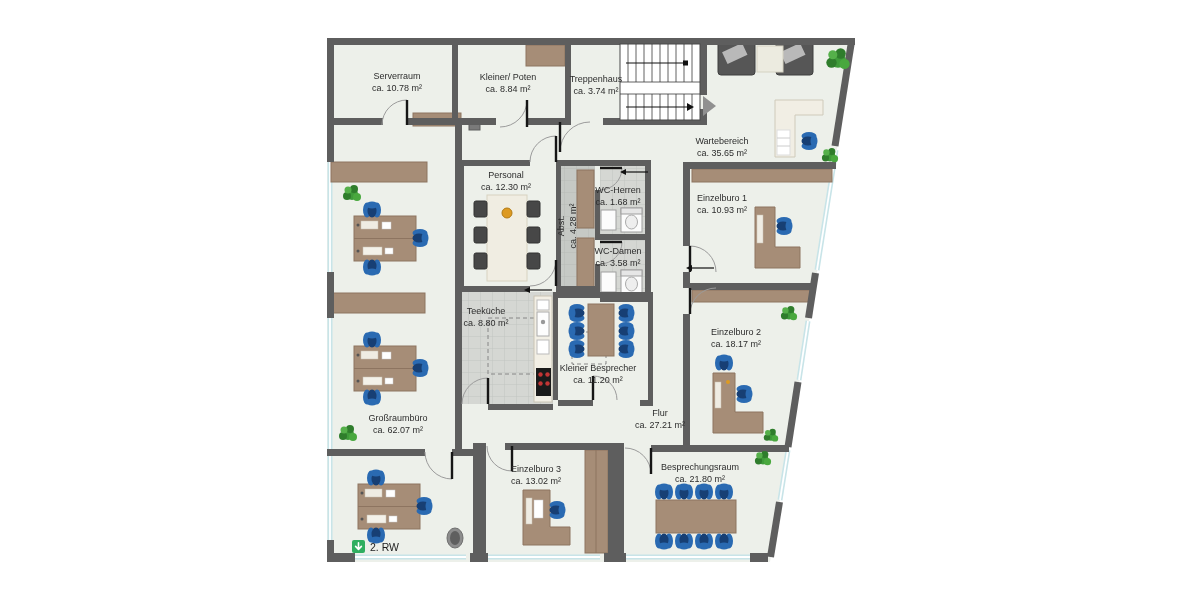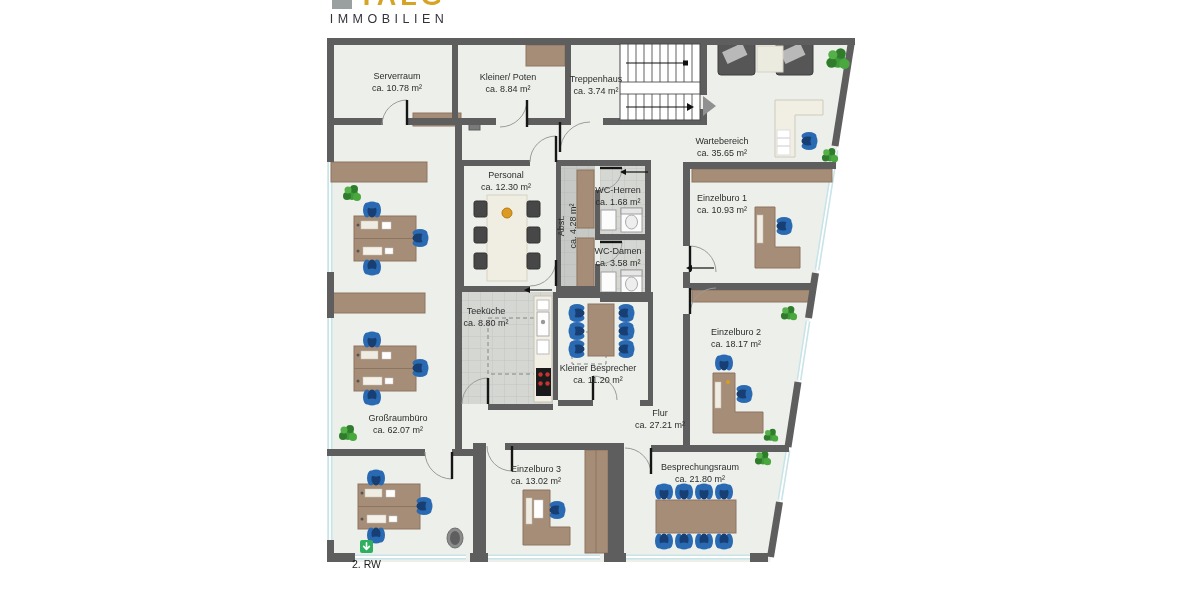--- a/index.html
+++ b/index.html
@@ -5,44 +5,35 @@
   html,body{margin:0;padding:0;background:#fff;}
   .page{position:relative;width:1200px;height:600px;background:#ffffff;overflow:hidden;
         font-family:"Liberation Sans",sans-serif;}
   svg.plan{position:absolute;left:0;top:0;}
   .room-label{position:absolute;transform:translateX(-50%);text-align:center;
       font-size:9px;line-height:12px;color:#2d2d2d;white-space:nowrap;}
   .room-label .nm{display:block;}
   .room-label .area{display:block;}
   .room-label.rot{transform:translate(-50%,-50%) rotate(-90deg);}
   .legend{position:absolute;left:352px;top:540px;display:flex;align-items:center;gap:5px;
-      font-size:10.5px;color:#1d1d1d;flex-direction:column;}
+      font-size:10.5px;color:#1d1d1d;}
   .legend svg{display:block;}
   .logo{position:absolute;left:328px;top:0;width:122px;text-align:center;}
   .logo-clip{position:relative;height:9px;overflow:hidden;}
   .logo-row{position:absolute;bottom:0;left:0;right:0;display:flex;justify-content:center;
       align-items:flex-end;gap:6px;}
   .logo-sq{width:20px;height:26px;background:#9aa0a0;}
   .logo-mark{font-weight:bold;font-size:27px;line-height:26px;color:#d7a325;letter-spacing:4px;}
   .logo-sub{margin-top:3px;font-size:12.5px;letter-spacing:4.5px;color:#32333a;}
 </style>
 </head>
 <body>
 
 <div class="page">
 
-  <div class="logo">
-    <div class="logo-clip">
-      <div class="logo-row">
-        <span class="logo-sq"></span>
-        <span class="logo-mark">TALG</span>
-      </div>
-    </div>
-    <div class="logo-sub">IMMOBILIEN</div>
-  </div>
 
   <svg class="plan" width="1200" height="600" viewBox="0 0 1200 600">
     <defs>
       <pattern id="tile" width="12" height="12" patternUnits="userSpaceOnUse">
         <rect width="12" height="12" fill="#d5d7d3"></rect>
         <path d="M12 0H0V12" stroke="#c2c5c1" stroke-width="1" fill="none"></path>
       </pattern>
       <g id="chair">
         <ellipse cx="-5" cy="0" rx="4" ry="7.5" fill="#2a6ab2"></ellipse>
         <ellipse cx="5" cy="0" rx="4" ry="7.5" fill="#2a6ab2"></ellipse>

